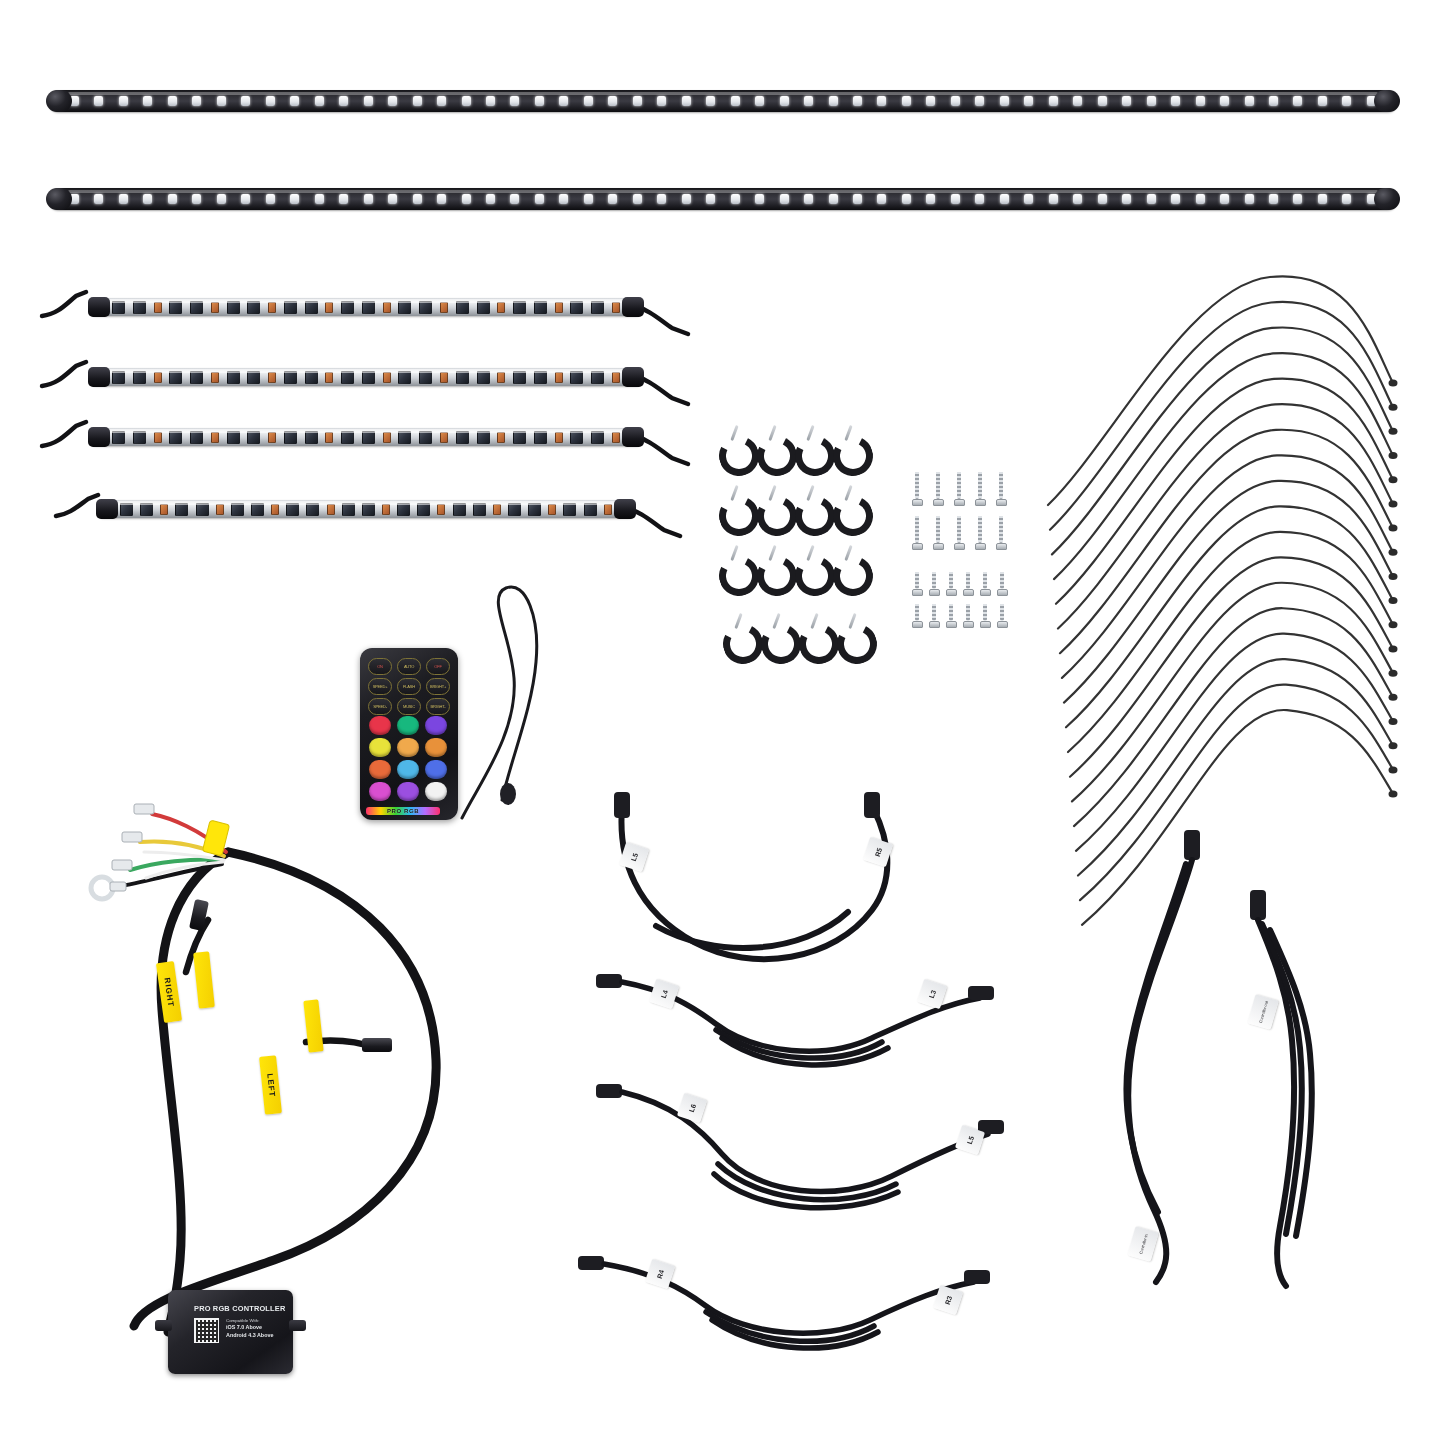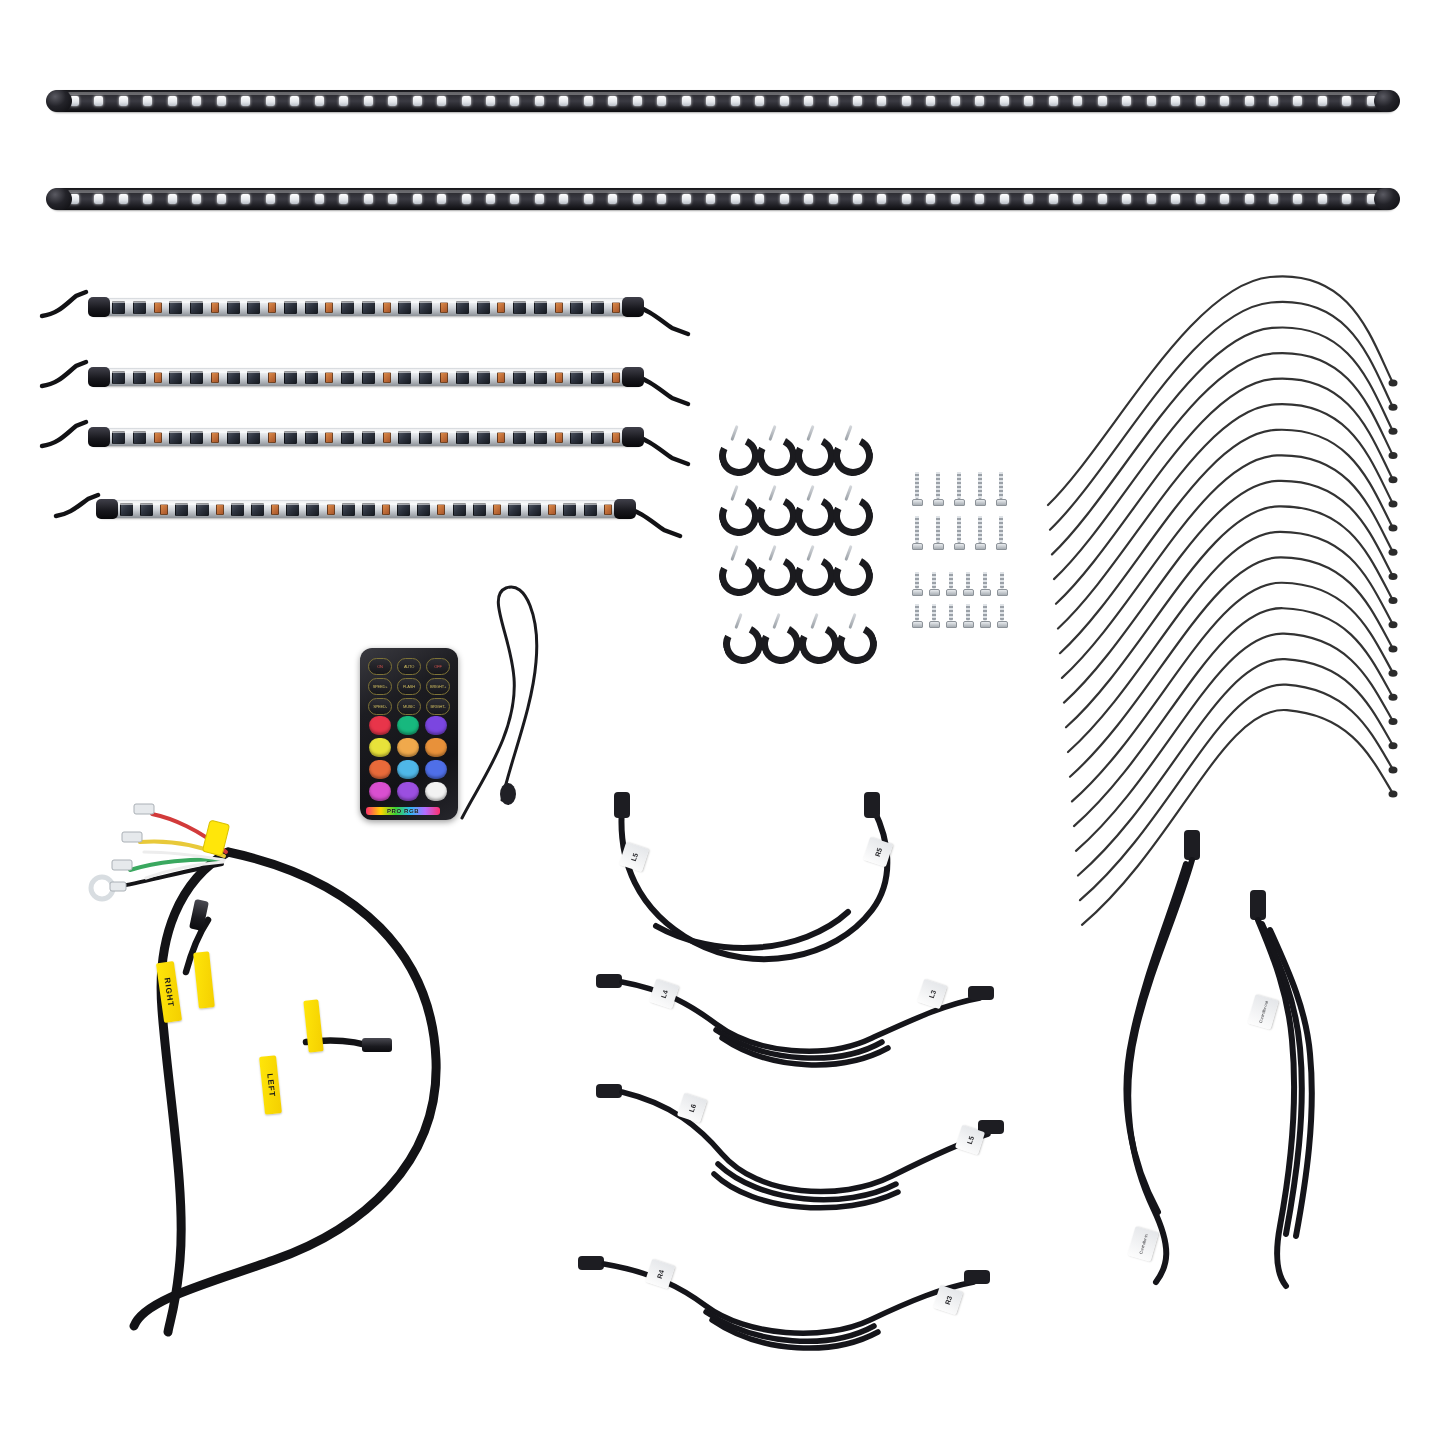--- a/index.html
+++ b/index.html
@@ -707,20 +707,33 @@
   <div class="ylab" style="left:196px;top:952px;width:16px;height:56px;transform:rotate(-6deg);">
     <span style="transform:rotate(90deg);font-size:6px;opacity:.55;">‎</span>
   </div>
   <div class="ylab" style="left:262px;top:1056px;width:17px;height:58px;transform:rotate(-6deg);">
     <span style="transform:rotate(90deg);">LEFT</span>
   </div>
   <div class="ylab" style="left:306px;top:1000px;width:15px;height:52px;transform:rotate(-6deg);">
     <span style="transform:rotate(90deg);font-size:6px;opacity:.55;">‎</span>
   </div>
 
+  <div class="ctrlbox">
+    <div class="ear" style="left:-13px;top:30px;"></div>
+    <div class="ear" style="right:-13px;top:30px;"></div>
+    <div class="ctrlTitle">PRO RGB CONTROLLER</div>
+    <div class="qr">
+        <i></i>
+      </div>
+    <div class="compat">
+      <span class="s">Compatible With:</span>
+      <span class="b">iOS 7.0 Above</span>
+      <span class="b">Android 4.3 Above</span>
+    </div>
+  </div>
 
   <svg class="abs" style="left:596px;top:790px;" width="330" height="190">
     <path d="M26,18 C22,70 40,120 98,152 C158,184 238,170 276,120 C300,88 292,48 278,20" stroke="#15151a" stroke-width="6" fill="none" stroke-linecap="round"></path>
     <path d="M60,136 C120,170 206,164 252,122" stroke="#15151a" stroke-width="6" fill="none" stroke-linecap="round"></path>
     <rect x="18" y="2" width="16" height="26" rx="4" fill="#1d1d22"></rect>
     <rect x="268" y="2" width="16" height="26" rx="4" fill="#1d1d22"></rect>
   </svg>
   <div class="wlab" style="left:622px;top:845px;width:24px;height:24px;transform:rotate(-72deg);">
     <span>L5</span>
   </div>

